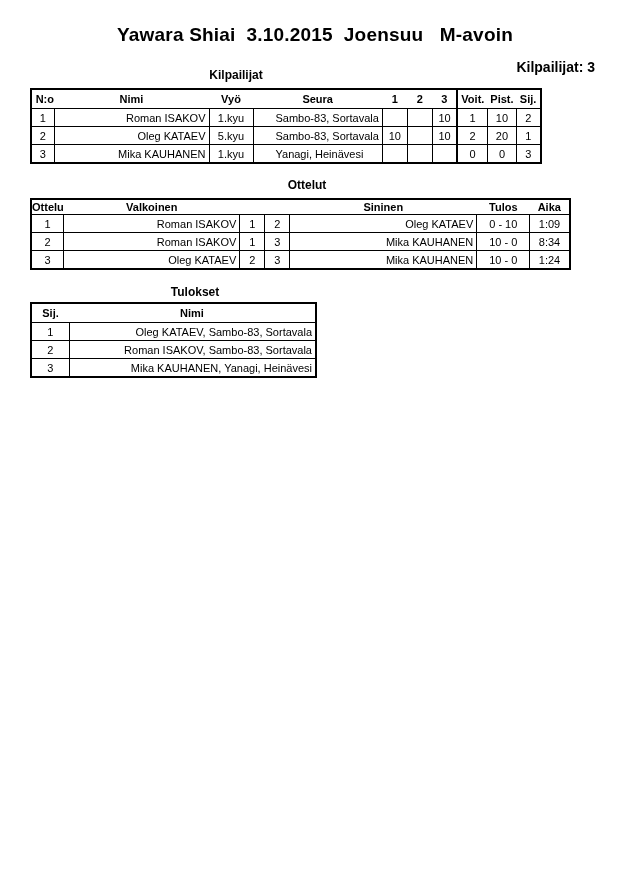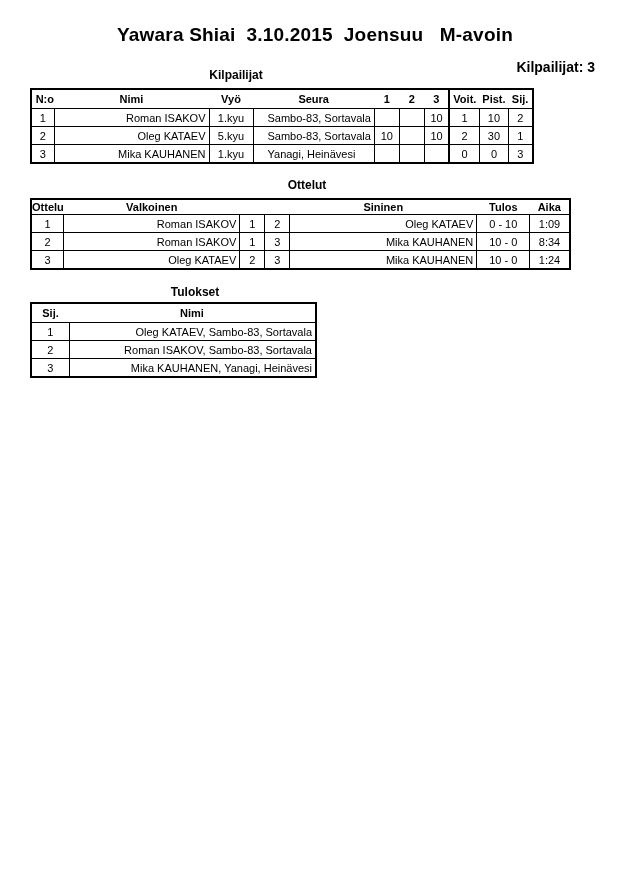--- a/index.html
+++ b/index.html
@@ -63,21 +63,21 @@
     vertical-align: middle;
   }
   table.tbl thead th {
     border-left: none;
     border-right: none;
     font-weight: bold;
     height: 18px;
   }
   .tbl .thick-left { border-left: 2px solid #000 !important; text-align: center; }
   .tbl td.left { text-align: right; }
-  .tbl td.left-sm { text-align: left; padding-left: 14px; }
+  .tbl td.left-sm { text-align: left; padding-left: 22px; }
   .tbl th.left-tight { text-align: right; padding: 0; overflow: visible; }
 
   #kilpailijat-table { left: 30px; top: 88px; }
   #ottelut-table { left: 30px; top: 198px; }
   #ottelut-table thead th { height: 14px; }
   #tulokset-table { left: 30px; top: 302px; }
 </style>
 </head>
 <body>
 
@@ -129,21 +129,21 @@
       </tr>
       <tr>
         <td>2</td>
         <td class="left">Oleg KATAEV</td>
         <td>5.kyu</td>
         <td class="left-sm">Sambo-83, Sortavala</td>
         <td>10</td>
         <td></td>
         <td>10</td>
         <td class="thick-left">2</td>
-        <td>30</td>
+        <td>20</td>
         <td>1</td>
       </tr>
       <tr>
         <td>3</td>
         <td class="left">Mika KAUHANEN</td>
         <td>1.kyu</td>
         <td class="left-sm">Yanagi, Heinävesi</td>
         <td></td>
         <td></td>
         <td></td>

